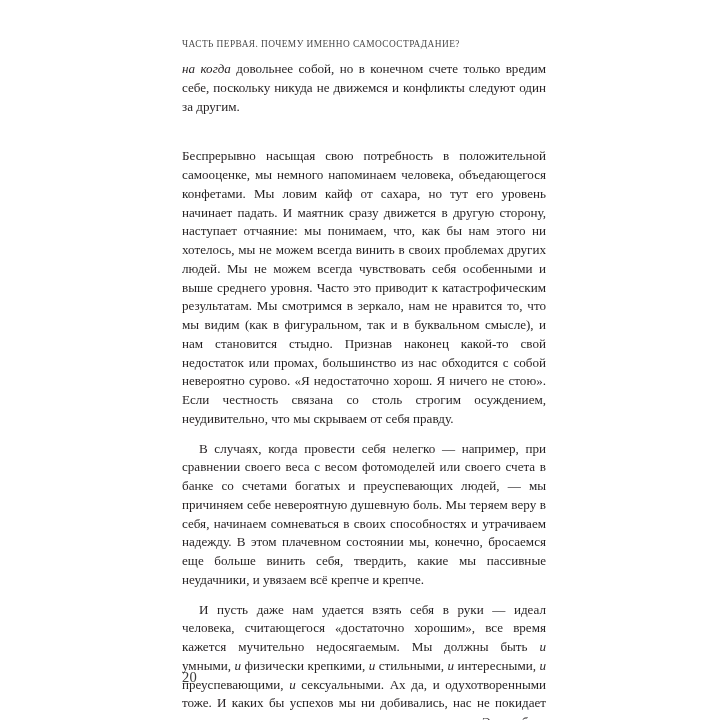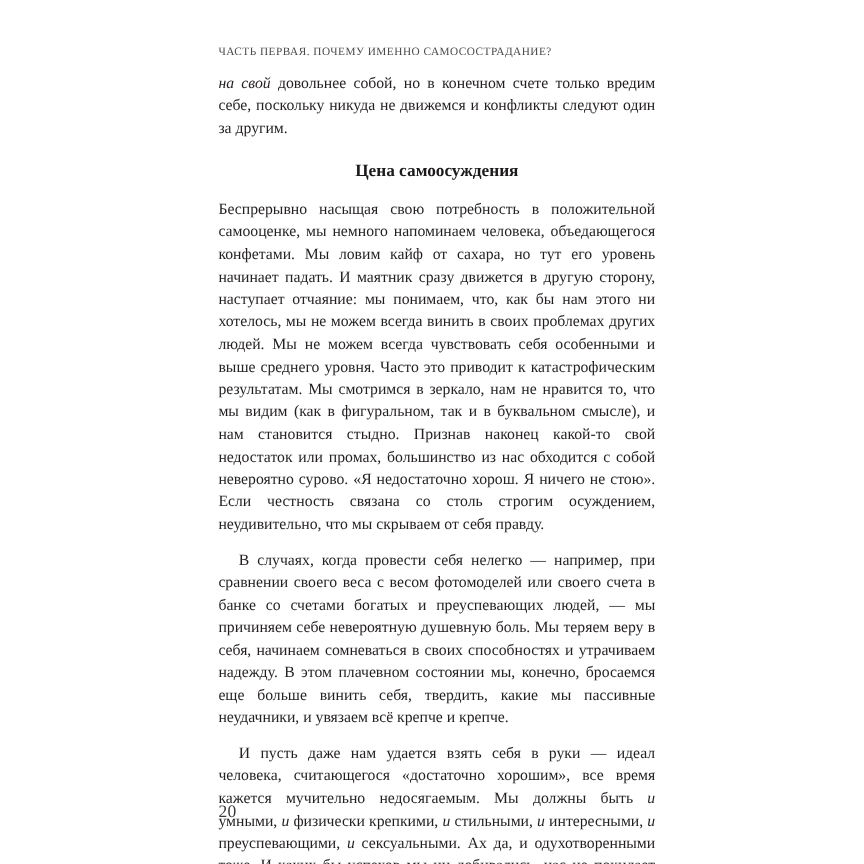--- a/index.html
+++ b/index.html
@@ -98,25 +98,24 @@
 </style>
 </head>
 <body>
 
 <div class="page">
 
   <div class="running-head">ЧАСТЬ ПЕРВАЯ. ПОЧЕМУ ИМЕННО САМОСОСТРАДАНИЕ?</div>
 
   <div class="text-column">
 
-    <p class="para continuation"><em>на свой</em><span> довольнее собой, но в конечном счете только вредим себе, поскольку никуда не движемся и конфликты следуют один за другим.</span></p>
+    <p class="para continuation"><em>на когда</em><span> довольнее собой, но в конечном счете только вредим себе, поскольку никуда не движемся и конфликты следуют один за другим.</span></p>
 
     <div class="gap-before-heading"></div>
 
-    <h2 class="section-heading">Цена самоосуждения</h2>
 
     <div class="gap-after-heading"></div>
 
     <p class="para continuation">Беспрерывно насыщая свою потребность в положительной самооценке, мы немного напоминаем человека, объедающегося конфетами. Мы ловим кайф от сахара, но тут его уровень начинает падать. И маятник сразу движется в другую сторону, наступает отчаяние: мы понимаем, что, как бы нам этого ни хотелось, мы не можем всегда винить в своих проблемах других людей. Мы не можем всегда чувствовать себя особенными и выше среднего уровня. Часто это приводит к катастрофическим результатам. Мы смотримся в зеркало, нам не нравится то, что мы видим (как в фигуральном, так и в буквальном смысле), и нам становится стыдно. Признав наконец какой-то свой недостаток или промах, большинство из нас обходится с собой невероятно сурово. «Я недостаточно хорош. Я ничего не стою». Если честность связана со столь строгим осуждением, неудивительно, что мы скрываем от себя правду.</p>
 
     <p class="para indented">В случаях, когда провести себя нелегко — например, при сравнении своего веса с весом фотомоделей или своего счета в банке со счетами богатых и преуспевающих людей, — мы причиняем себе невероятную душевную боль. Мы теряем веру в себя, начинаем сомневаться в своих способностях и утрачиваем надежду. В этом плачевном состоянии мы, конечно, бросаемся еще больше винить себя, твердить, какие мы пассивные неудачники, и увязаем всё крепче и крепче.</p>
 
     <p class="para indented"><span>И пусть даже нам удается взять себя в руки — идеал человека, считающегося «достаточно хорошим», все время кажется мучительно недосягаемым. Мы должны быть </span><em>и</em><span> умными, </span><em>и</em><span> физически крепкими, </span><em>и</em><span> стильными, </span><em>и</em><span> интересными, </span><em>и</em><span> преуспевающими, </span><em>и</em><span> сексуальными. Ах да, и одухотворенными тоже. И каких бы успехов мы ни добивались, нас не покидает ощущение, что у кого-то получается еще лучше. Этот образ мыслей приводит к шокирующим результатам: миллионы людей вынуждены каждый день принимать лекарства, иначе они не могут справляться с обычными повседневными делами. Неуверенность, тревожность, депрессия чрезвычайно</span></p>
 
   </div>

